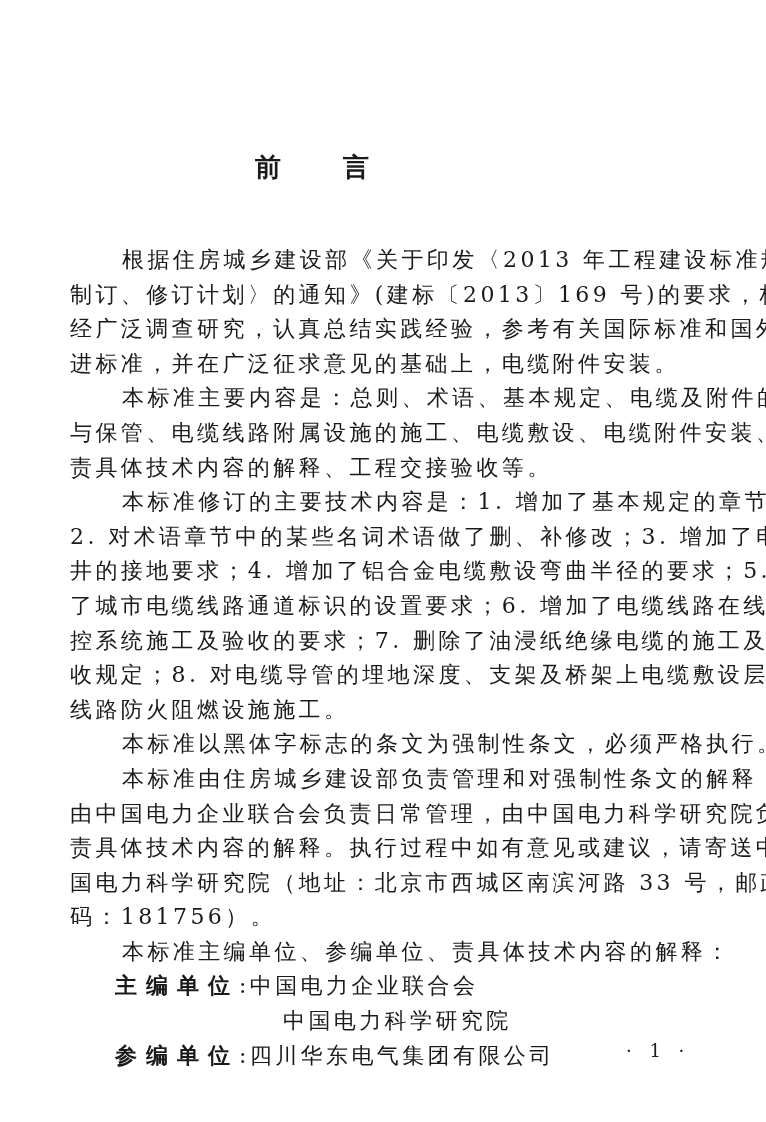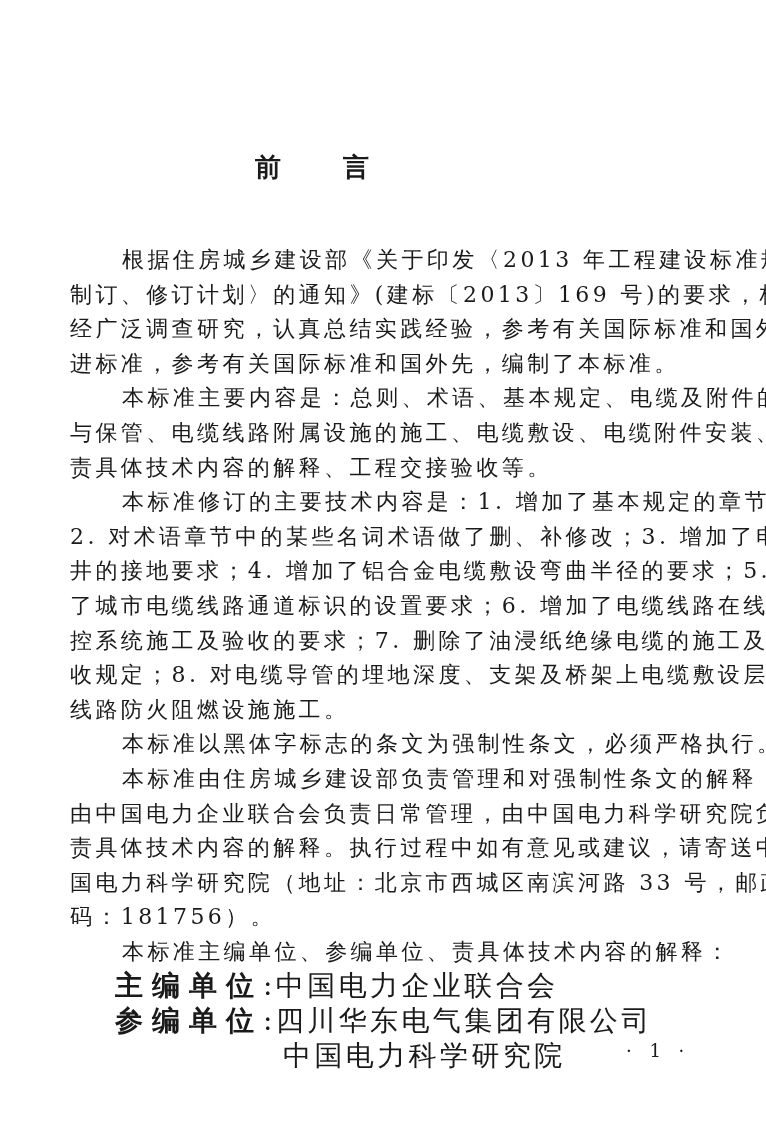--- a/index.html
+++ b/index.html
@@ -6,36 +6,36 @@
   body { width:766px; height:1122px; position:relative; overflow:hidden;
          font-family:"DejaVu Serif", serif; color:#1a1a1a; }
   .page-title { position:absolute; top:150px; left:0; width:624px; text-align:center;
          font-family:"DejaVu Sans", sans-serif; font-weight:bold; font-size:26px; letter-spacing:62px;
          padding-left:62px; box-sizing:border-box; }
   .body-text { position:absolute; left:70px; top:243px; width:615px; }
   .para { font-size:22px; line-height:34.6px; margin:0; text-align:justify;
           text-align-last:left; letter-spacing:3.4px; word-break:break-all; }
   .para.indent { text-indent:52px; }
   .line { display:block; white-space:nowrap; }
-  .unit-row { font-size:28px; line-height:34.6px; letter-spacing:3.4px; white-space:nowrap; padding-left:45px; }
+  .unit-row { font-size:22px; line-height:34.6px; letter-spacing:3.4px; white-space:nowrap; padding-left:45px; }
   .unit-label { font-family:"DejaVu Sans", sans-serif; font-weight:bold; letter-spacing:9px; }
   .unit-cont { padding-left:168px; }
   .page-number { position:absolute; top:1040px; left:626px; font-size:18px; letter-spacing:6px; }
 </style>
 </head>
 <body>
 
 <div class="page-title">前言</div>
 
 <div class="body-text">
   <p class="para indent">
     <span class="line">根据住房城乡建设部《关于印发〈2013 年工程建设标准规范</span>
     <span class="line" style="text-indent:0">制订、修订计划〉的通知》(建标〔2013〕169 号)的要求，标准编制组</span>
     <span class="line" style="text-indent:0">经广泛调查研究，认真总结实践经验，参考有关国际标准和国外先</span>
-    <span class="line" style="text-indent:0">进标准，参考有关国际标准和国外先，编制了本标准。</span>
+    <span class="line" style="text-indent:0">进标准，并在广泛征求意见的基础上，电缆附件安装。</span>
   </p>
   <p class="para indent">
     <span class="line">本标准主要内容是：总则、术语、基本规定、电缆及附件的运输</span>
     <span class="line" style="text-indent:0">与保管、电缆线路附属设施的施工、电缆敷设、电缆附件安装、电缆</span>
     <span class="line" style="text-indent:0">责具体技术内容的解释、工程交接验收等。</span>
   </p>
   <p class="para indent">
     <span class="line">本标准修订的主要技术内容是：1. 增加了基本规定的章节；</span>
     <span class="line" style="text-indent:0">2. 对术语章节中的某些名词术语做了删、补修改；3. 增加了电缆竖</span>
     <span class="line" style="text-indent:0">井的接地要求；4. 增加了铝合金电缆敷设弯曲半径的要求；5. 增加</span>
@@ -55,20 +55,20 @@
     <span class="line" style="text-indent:0">码：181756）。</span>
   </p>
   <p class="para indent">
     <span class="line">本标准主编单位、参编单位、责具体技术内容的解释：</span>
   </p>
 
   <div class="unit-row">
     <span class="unit-label">主编单位</span><span>:</span><span>中国电力企业联合会</span>
   </div>
   <div class="unit-row">
-    <span class="unit-label">参编单位</span><span>:</span><span>四川华东电气集团有限公司</span>
+    <span class="unit-cont">中国电力科学研究院</span>
   </div>
   <div class="unit-row">
-    <span class="unit-cont">中国电力科学研究院</span>
+    <span class="unit-label">参编单位</span><span>:</span><span>四川华东电气集团有限公司</span>
   </div>
 </div>
 
 <div class="page-number">· 1 ·</div>
 
 </body></html>

